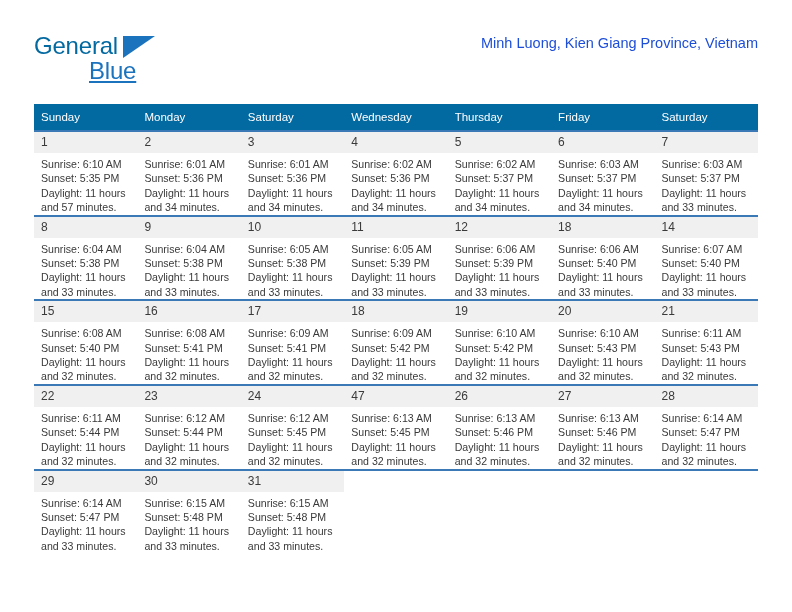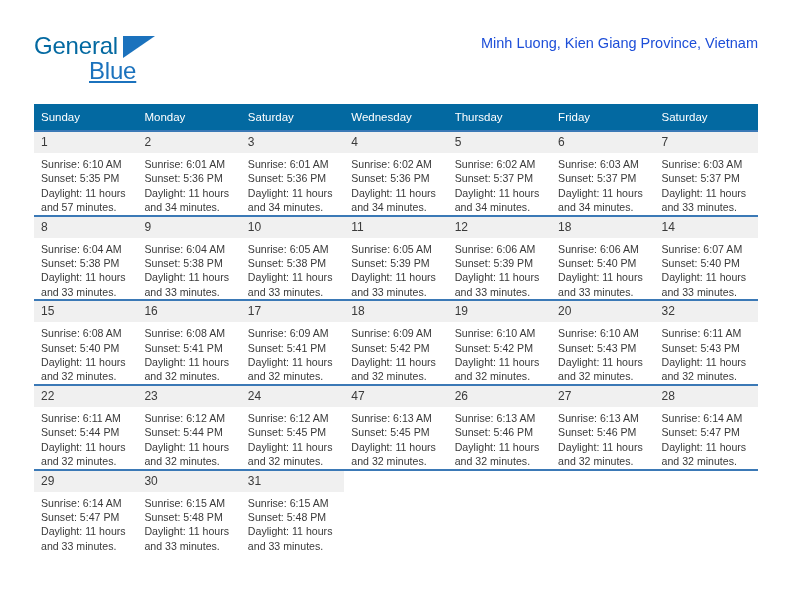--- a/index.html
+++ b/index.html
@@ -352,21 +352,21 @@
         <td>
           <div class="daynum">20</div>
           <div class="details">
             <div>Sunrise: 6:10 AM</div>
             <div>Sunset: 5:43 PM</div>
             <div>Daylight: 11 hours</div>
             <div>and 32 minutes.</div>
           </div>
         </td>
         <td>
-          <div class="daynum">32</div>
+          <div class="daynum">21</div>
           <div class="details">
             <div>Sunrise: 6:11 AM</div>
             <div>Sunset: 5:43 PM</div>
             <div>Daylight: 11 hours</div>
             <div>and 32 minutes.</div>
           </div>
         </td>
       </tr>
 
       <tr class="week">

